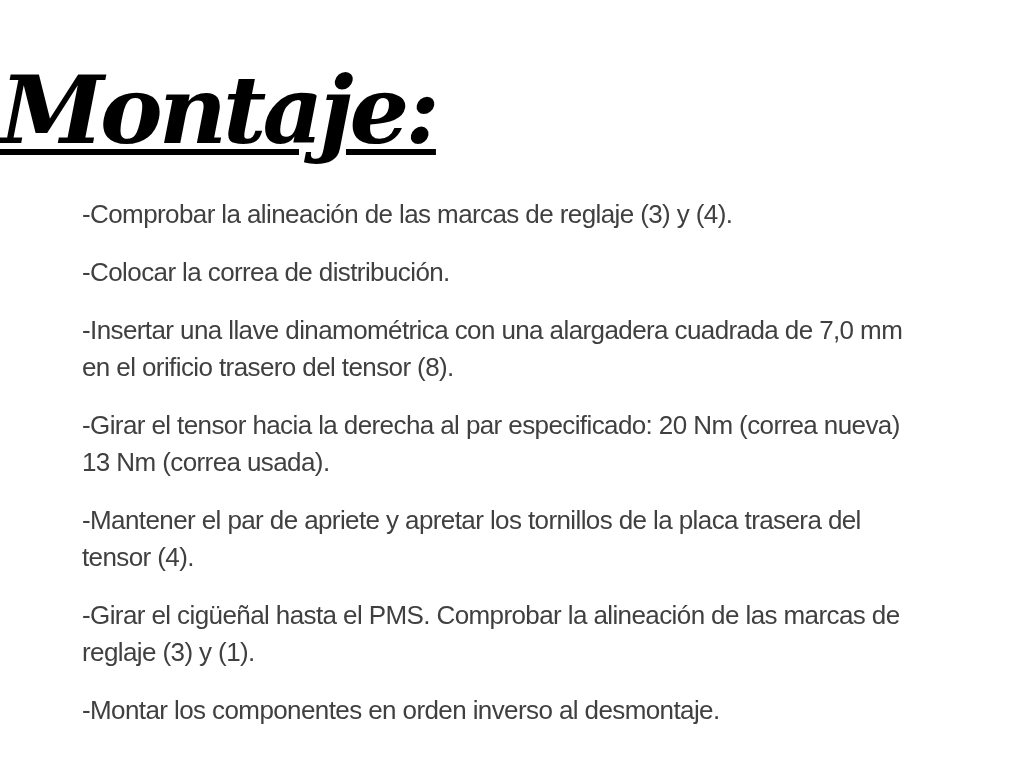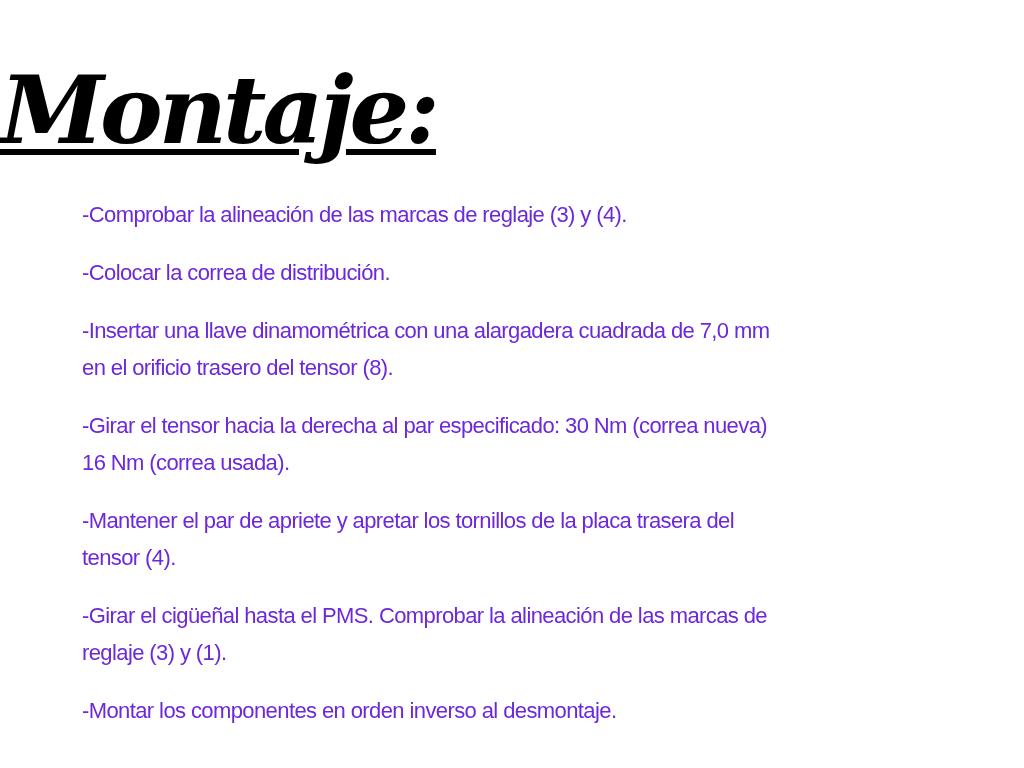--- a/index.html
+++ b/index.html
@@ -42,25 +42,25 @@
     left: 82px;
     top: 196px;
     width: 900px;
   }
   .para {
     margin: 0 0 21px 0;
     padding: 0;
   }
   .line {
     display: block;
-    font-size: 22px;
+    font-size: 26px;
     line-height: 37px;
     letter-spacing: -0.6px;
     white-space: nowrap;
-    color: #6d28d9;
+    color: #404040;
   }
 </style>
 </head>
 <body>
 
 <div class="slide">
 
   <div class="title-wrap">
     <h1 class="slide-title">Montaje:</h1>
   </div>
@@ -74,22 +74,22 @@
     <p class="para">
       <span class="line">-Colocar la correa de distribución.</span>
     </p>
 
     <p class="para">
       <span class="line">-Insertar una llave dinamométrica con una alargadera cuadrada de 7,0 mm</span>
       <span class="line">en el orificio trasero del tensor (8).</span>
     </p>
 
     <p class="para">
-      <span class="line">-Girar el tensor hacia la derecha al par especificado: 30 Nm (correa nueva)</span>
-      <span class="line">16 Nm (correa usada).</span>
+      <span class="line">-Girar el tensor hacia la derecha al par especificado: 20 Nm (correa nueva)</span>
+      <span class="line">13 Nm (correa usada).</span>
     </p>
 
     <p class="para">
       <span class="line">-Mantener el par de apriete y apretar los tornillos de la placa trasera del</span>
       <span class="line">tensor (4).</span>
     </p>
 
     <p class="para">
       <span class="line">-Girar el cigüeñal hasta el PMS. Comprobar la alineación de las marcas de</span>
       <span class="line">reglaje (3) y (1).</span>

